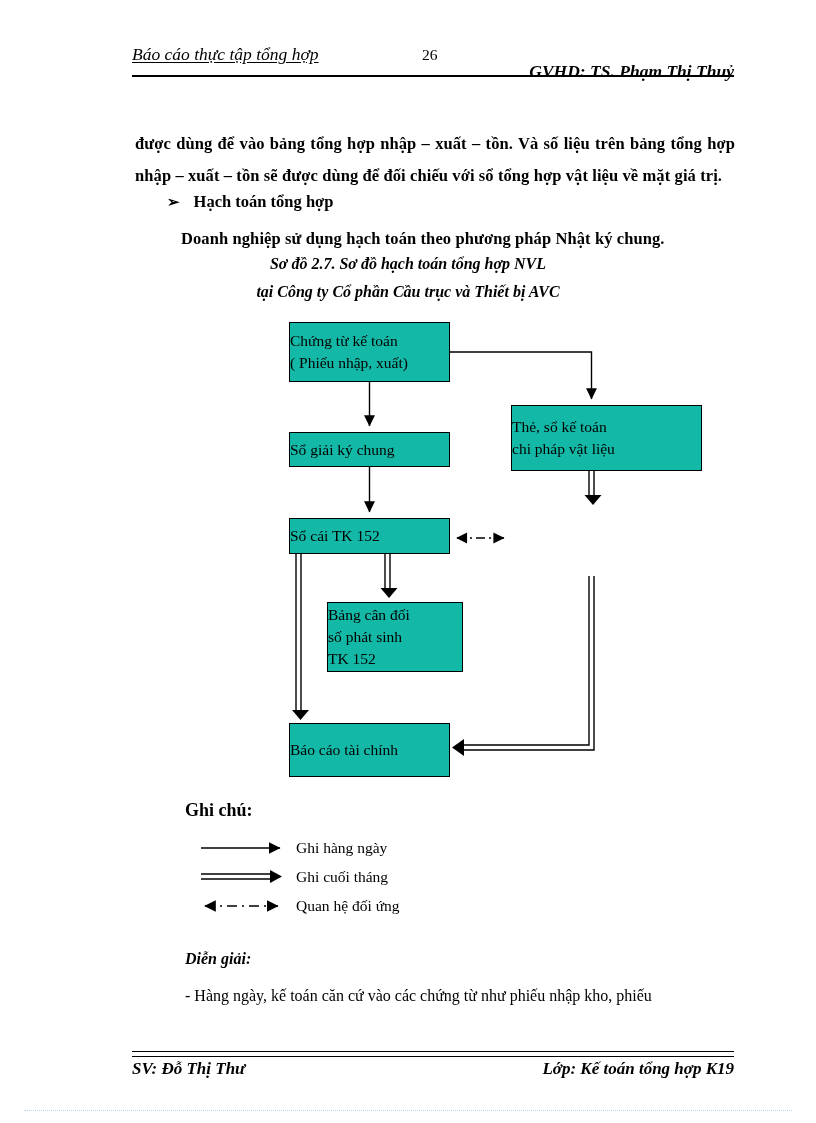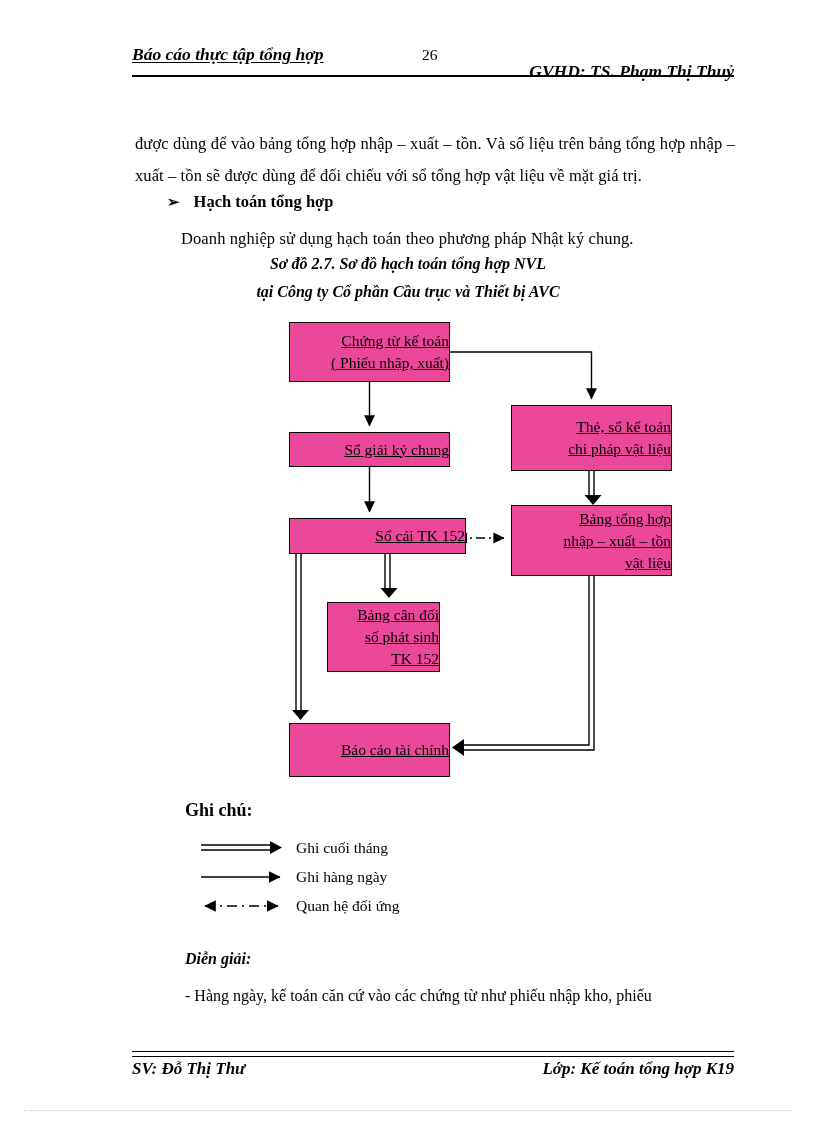--- a/index.html
+++ b/index.html
@@ -24,21 +24,21 @@
     position: absolute;
     left: 132px;
     top: 44px;
     width: 602px;
     height: 30px;
   }
   #header .h-left {
     position: absolute;
     left: 0;
     top: 0;
-    font-weight: bold;
+    font-weight: normal;
     font-style: italic;
     font-size: 17.5px;
     text-decoration: underline;
     text-underline-offset: 2px;
     white-space: nowrap;
   }
   #header .h-page {
     position: absolute;
     left: 290px;
     top: 2px;
@@ -62,20 +62,21 @@
     height: 0;
     border-top: 2px solid #000;
   }
 
   
   .para {
     position: absolute;
     font-size: 16.5px;
     line-height: 32px;
     letter-spacing: 0.1px;
+    font-weight: bold;
   }
   #p1 {
     left: 135px;
     top: 128px;
     width: 600px;
     text-align: justify;
   }
   #bullet-row {
     position: absolute;
     left: 167px;
@@ -115,39 +116,38 @@
     position: absolute;
     left: 0;
     top: 0;
     width: 816px;
     height: 1123px;
     pointer-events: none;
   }
   .node {
     position: absolute;
     border: 1.4px solid #000;
-    background: #ec4899;
+    background: #14b8a6;
     display: flex;
     flex-direction: column;
-    align-items: flex-end;
+    align-items: flex-start;
     justify-content: center;
     font-size: 15.5px;
     line-height: 22px;
     text-align: center;
     box-sizing: border-box;
-    text-decoration: underline;
   }
   .node .ln { display: block; white-space: nowrap; }
 
   #n-chungtu  { left: 289px; top: 322px; width: 161px; height: 60px; }
-  #n-the      { left: 511px; top: 405px; width: 161px; height: 66px; }
+  #n-the      { left: 511px; top: 405px; width: 191px; height: 66px; }
   #n-nhatky   { left: 289px; top: 432px; width: 161px; height: 35px; }
-  #n-socai    { left: 289px; top: 518px; width: 177px; height: 36px; }
+  #n-socai    { left: 289px; top: 518px; width: 161px; height: 36px; }
   #n-bangth   { left: 511px; top: 505px; width: 161px; height: 71px; }
-  #n-candoi   { left: 327px; top: 602px; width: 113px; height: 70px; }
+  #n-candoi   { left: 327px; top: 602px; width: 136px; height: 70px; }
   #n-baocao   { left: 289px; top: 723px; width: 161px; height: 54px; }
 
   
   #legend {
     position: absolute;
     left: 185px;
     top: 800px;
     width: 340px;
   }
   #legend .legend-title {
@@ -313,58 +313,53 @@
   </div>
 
   <div class="node" id="n-nhatky">
     <span class="ln">Sổ giải ký chung</span>
   </div>
 
   <div class="node" id="n-socai">
     <span class="ln">Sổ cái TK 152</span>
   </div>
 
-  <div class="node" id="n-bangth">
-    <span class="ln">Bảng tổng hợp</span>
-    <span class="ln">nhập – xuất – tồn</span>
-    <span class="ln">vật liệu</span>
-  </div>
 
   <div class="node" id="n-candoi">
     <span class="ln">Bảng cân đối</span>
     <span class="ln">số phát sinh</span>
     <span class="ln">TK 152</span>
   </div>
 
   <div class="node" id="n-baocao">
     <span class="ln">Báo cáo tài chính</span>
   </div>
 
   <div id="legend">
     <div class="legend-title">Ghi chú:</div>
-
-    <div class="legend-row">
-      <svg class="legend-sym" viewBox="0 0 88 20" xmlns="http://www.w3.org/2000/svg">
-        <line x1="1" y1="7" x2="72" y2="7" stroke="#000" stroke-width="1.6"></line>
-        <line x1="1" y1="12" x2="72" y2="12" stroke="#000" stroke-width="1.6"></line>
-        <path d="M70,3 L70,16 L82,9.5 z" fill="#000"></path>
-      </svg>
-      <span class="legend-lbl">Ghi cuối tháng</span>
-    </div>
 
     <div class="legend-row">
       <svg class="legend-sym" viewBox="0 0 88 20" xmlns="http://www.w3.org/2000/svg">
         <defs>
           <marker id="lg-thin" markerWidth="9" markerHeight="9" refX="7.6" refY="4.5" orient="auto">
             <path d="M0,0.6 L8,4.5 L0,8.4 z" fill="#000"></path>
           </marker>
         </defs>
         <line x1="1" y1="10" x2="80" y2="10" stroke="#000" stroke-width="1.5" marker-end="url(#lg-thin)"></line>
       </svg>
       <span class="legend-lbl">Ghi hàng ngày</span>
+    </div>
+
+    <div class="legend-row">
+      <svg class="legend-sym" viewBox="0 0 88 20" xmlns="http://www.w3.org/2000/svg">
+        <line x1="1" y1="7" x2="72" y2="7" stroke="#000" stroke-width="1.6"></line>
+        <line x1="1" y1="12" x2="72" y2="12" stroke="#000" stroke-width="1.6"></line>
+        <path d="M70,3 L70,16 L82,9.5 z" fill="#000"></path>
+      </svg>
+      <span class="legend-lbl">Ghi cuối tháng</span>
     </div>
 
     <div class="legend-row">
       <svg class="legend-sym" viewBox="0 0 88 20" xmlns="http://www.w3.org/2000/svg">
         <defs>
           <marker id="lg-dd-e" markerWidth="9" markerHeight="9" refX="7.6" refY="4.5" orient="auto">
             <path d="M0,0.6 L8,4.5 L0,8.4 z" fill="#000"></path>
           </marker>
           <marker id="lg-dd-s" markerWidth="9" markerHeight="9" refX="1" refY="4.5" orient="auto">
             <path d="M8.2,0.6 L0.4,4.5 L8.2,8.4 z" fill="#000"></path>

